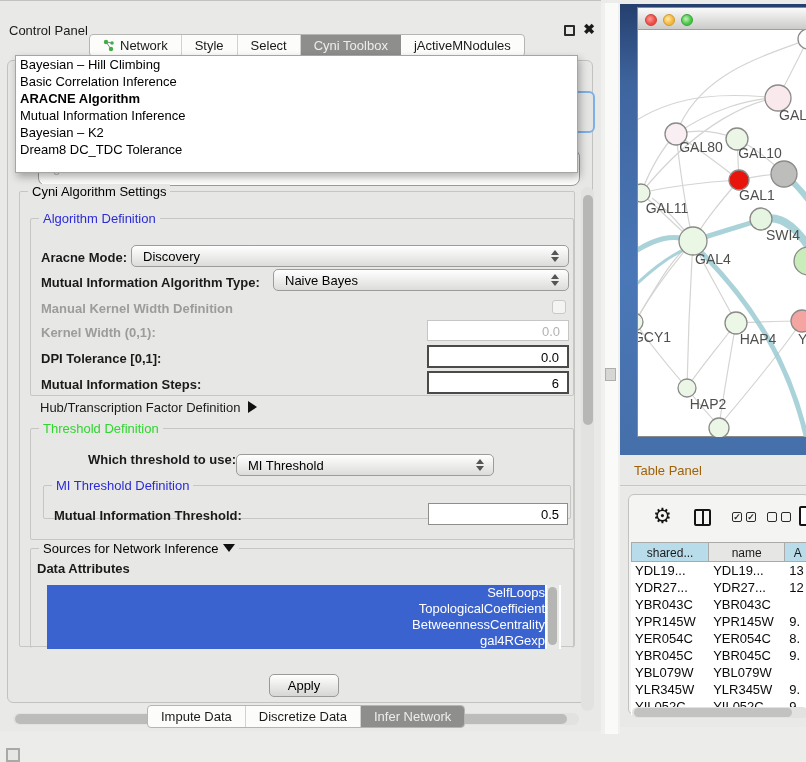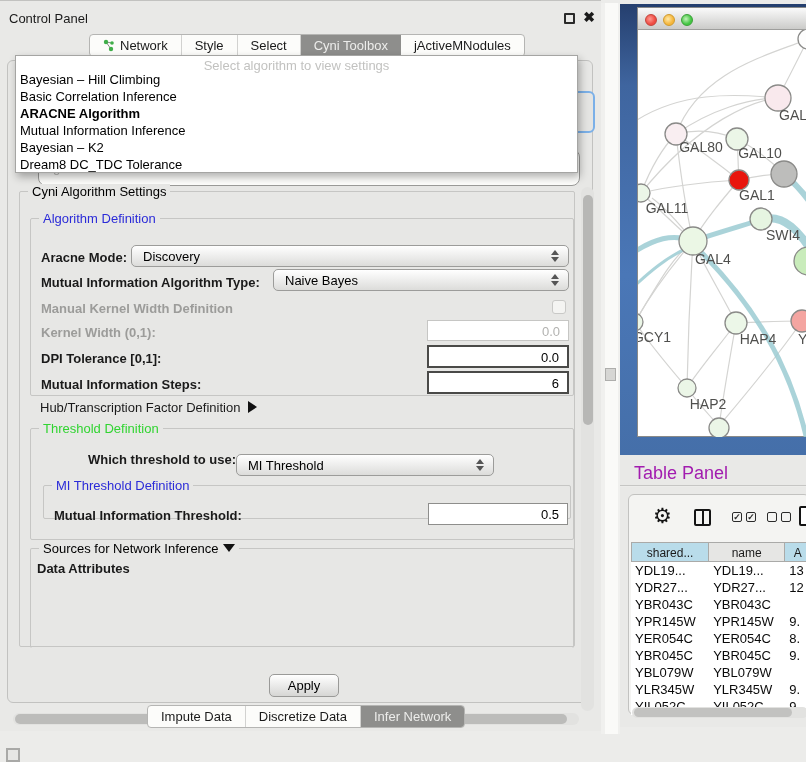--- a/index.html
+++ b/index.html
@@ -2,21 +2,21 @@
 <html><head>
 <meta charset="utf-8">
 <style>
   * { margin:0; padding:0; box-sizing:border-box; }
   html,body { width:806px; height:762px; }
   body { font-family:"Liberation Sans", sans-serif; background:#ececea; position:relative; overflow:hidden; }
   .abs { position:absolute; }
 
   
   .control-panel { left:0; top:3; width:601px; height:731px; background:#e9e9e7; border-top:1px solid #c2c2c0; }
-  .titlebar { position:absolute; left:0; top:4px; width:100%; height:27px; }
+  .titlebar { position:absolute; left:0; top:16px; width:100%; height:27px; }
   .titlebar .title { position:absolute; left:9px; top:6px; font-size:13px; color:#1a1a1a; }
   .float-btn { position:absolute; right:26px; top:8px; width:11px; height:11px; border:2px solid #2a2a2a; border-radius:1px; }
   .close-btn { position:absolute; right:6px; top:4px; font-size:14px; font-weight:bold; color:#1a1a1a; }
 
   
   .tabbar { position:absolute; left:89px; top:33px; height:23px; display:flex; background:#fcfcfa; border:1px solid #b5b5b3; border-radius:4px; overflow:hidden; }
   .tab { font-size:13px; color:#1a1a1a; padding:3px 13px 0 13px; border-right:1px solid #d2d2d0; display:flex; align-items:flex-start; gap:5px; }
   .tab:last-child { border-right:none; }
   .tab.sel { background:#8e8e8c; color:#ededeb; border-right:none; }
   .net-icon { width:12px; height:13px; display:inline-block; margin-top:1px; }
@@ -83,21 +83,21 @@
   .blue-desktop { left:620px; top:4px; width:186px; height:451px; background:linear-gradient(#253f6e 0%, #3f659f 18%, #4a77b7 60%, #456fa9 100%); }
   .mac-window { left:637px; top:7px; width:169px; height:430px; background:#fff; border:1px solid #8a8a88; border-right:none; }
   .mac-titlebar { position:absolute; left:0; top:0; width:100%; height:22px; background:linear-gradient(#fafafa,#cbcbc9); border-bottom:1px solid #9e9e9c; }
   .tl { position:absolute; top:5.5px; width:12px; height:12px; border-radius:50%; }
   .tl.r { left:7px;  background:radial-gradient(circle at 4px 4px,#ff9a92,#ef4b42 60%); border:1px solid #c2443c; }
   .tl.y { left:25px; background:radial-gradient(circle at 4px 4px,#ffe9a8,#f5b63c 60%); border:1px solid #cf9a2c; }
   .tl.g { left:43px; background:radial-gradient(circle at 4px 4px,#c2f2b8,#44c643 60%); border:1px solid #3ba037; }
   .net-canvas { position:absolute; left:0; top:22px; }
 
   
-  .tp-header { left:620px; top:455px; width:186px; height:31px; background:#e9e9e7; border-bottom:1px solid #c6c6c4; font-size:18px; color:#a21caf; padding:8px 0 0 14px; }
+  .tp-header { left:620px; top:455px; width:186px; height:31px; background:#e9e9e7; border-bottom:1px solid #c6c6c4; font-size:13px; color:#a16207; padding:8px 0 0 14px; }
   .tp-body { left:620px; top:487px; width:186px; height:240px; background:#e9e9e7; }
   .tp-card { position:absolute; left:8px; top:7px; width:182px; height:221px; background:#f4f4f2; border:1px solid #c2c2c0; border-radius:6px; }
   .gear { position:absolute; left:24px; top:9px; font-size:21px; color:#141414; }
   .cols-icon { position:absolute; left:65px; top:14px; width:17px; height:17px; border:2px solid #141414; border-radius:2px; }
   .cols-icon i { position:absolute; left:5.5px; top:0; width:2px; height:13px; background:#141414; }
   .pair { position:absolute; top:17px; display:flex; gap:4px; }
   .pair span { width:10px; height:10px; border:1.5px solid #2a2a2a; border-radius:2px; font-size:9px; line-height:9px; font-weight:bold; text-align:center; color:#2a2a2a; }
   .doc-icon { position:absolute; left:170px; top:11px; width:16px; height:20px; border:2px solid #141414; border-radius:2px; background:#fff; }
 
   .grid { position:absolute; left:2px; top:47px; width:180px; }
@@ -210,36 +210,45 @@
           <div class="group" style="left:12px; top:56px; width:528px; height:34px;">
             <span class="glabel lab-blue">MI Threshold Definition</span>
             <span class="flabel" style="left:10px; top:22px;">Mutual Information Threshold:</span>
             <div class="tfield med" style="left:384px; top:17px; width:140px; height:22px;">0.5</div>
           </div>
         </div>
 
         <div class="group" style="left:10px; top:356px; width:544px; height:100px; border-bottom:none;text-align:right;">
           <span class="glabel"><span>Sources for Network Inference</span><span class="tri-down"></span></span>
           <span class="flabel" style="left:6px; top:12px;">Data Attributes</span>
+          <div class="attr-list">
+
+            <div class="attr-item" style="background: rgb(59, 99, 207);">SelfLoops</div>
+              <div class="attr-item" style="background: rgb(59, 99, 207);">TopologicalCoefficient</div>
+              <div class="attr-item" style="background: rgb(59, 99, 207);">BetweennessCentrality</div>
+              <div class="attr-item" style="background: rgb(59, 99, 207);">gal4RGexp</div>
+              <div class="attr-scroll">
+                <span class="thumb" style="display:block;"></span>
+              </div>
+          </div>
         </div>
       </div>
 
       <div class="vscroll">
           <span class="thumb" style="display:block;"></span>
         </div>
       <div class="hscroll">
           <span class="thumb" style="display:block;"></span>
         </div>
     </div>
 
     <div class="apply-btn">Apply</div>
   </div>
 
   <div class="abs popup">
-    <div class="popup-hint">Select algorithm to view settings</div>
     <div>
         <div class="dd-item">Bayesian – Hill Climbing</div>
         <div class="dd-item">Basic Correlation Inference</div>
         <div class="dd-item dd-bold">ARACNE Algorithm</div>
         <div class="dd-item">Mutual Information Inference</div>
         <div class="dd-item">Bayesian – K2</div>
         <div class="dd-item">Dream8 DC_TDC Tolerance</div>
       </div>
   </div>
 

